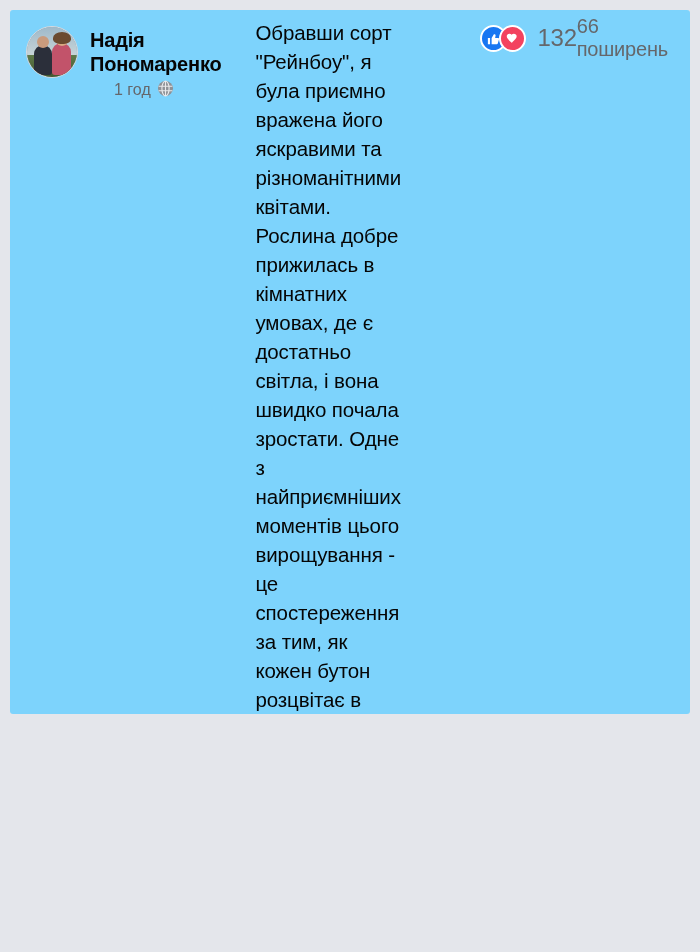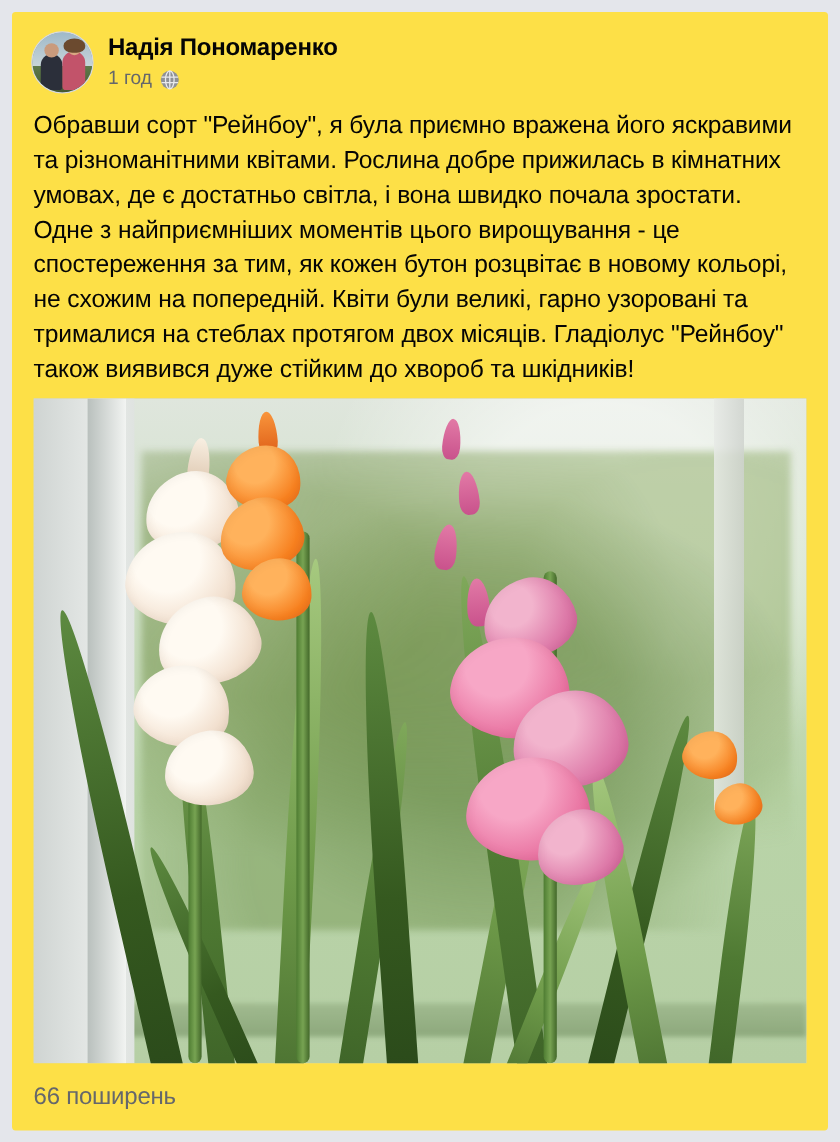--- a/index.html
+++ b/index.html
@@ -10,27 +10,26 @@
     font-family: "Liberation Sans", sans-serif;
   }
   .page {
     width: 700px; height: 952px;
     position: relative;
     background: #e4e6eb;
     padding: 10px;
   }
   .card {
     width: 680px;
-    height: 932px;
-    background: #fde047;
+    height: 704px;
+    background: #7dd3fc;
     border-radius: 3px;
     position: relative;
     overflow: hidden;
     display: flex;
-    flex-direction: column;
   }
   
   .post-header {
     display: flex;
     align-items: flex-start;
     padding: 16px 16px 4px 16px;
   }
   .avatar {
     width: 52px; height: 52px;
     border-radius: 50%;
@@ -84,23 +83,24 @@
   }
   .author {
     font-size: 20px;
     font-weight: bold;
     color: #050505;
     line-height: 24px;
     letter-spacing: -0.2px;
   }
   .meta {
     display: flex;
-    align-items: center;
+    align-items: flex-start;
     gap: 6px;
     margin-top: 4px;
+    margin-left: 24px;
   }
   .meta-time {
     font-size: 16px;
     color: #65676b;
     line-height: 20px;
   }
   .globe-icon {
     width: 17px; height: 17px;
     display: inline-block;
     position: relative;
@@ -325,19 +325,34 @@
         <div class="fl deeppink" style="left:62%; top:44%; width:96px; height:80px; transform:rotate(-7deg);"></div>
         <div class="fl pink" style="left:56%; top:54%; width:104px; height:86px; transform:rotate(4deg);"></div>
         <div class="fl deeppink" style="left:65%; top:62%; width:72px; height:62px; transform:rotate(-12deg);"></div>
 
         <div class="fl orange" style="left:84%; top:50%; width:46px; height:40px; transform:rotate(12deg);"></div>
         <div class="fl orange" style="left:88%; top:58%; width:40px; height:34px; transform:rotate(-9deg);"></div>
       </div>
     </div>
 
     <div class="footer">
+      <div class="reactions">
+        <div class="react-icons">
+          <span class="react like">
+            <svg width="15" height="15" viewBox="0 0 24 24" fill="#ffffff" aria-hidden="true">
+              <path d="M9 21h8.2c.9 0 1.6-.6 1.8-1.4l1.9-6.4c.3-1.1-.5-2.2-1.7-2.2h-4.6l.7-3.4c.2-1-.3-2-1.2-2.4-.7-.3-1.6-.1-2 .6L9 11.3V21zM3 11h3.5v10H3z"></path>
+            </svg>
+          </span>
+          <span class="react love">
+            <svg width="14" height="14" viewBox="0 0 24 24" fill="#ffffff" aria-hidden="true">
+              <path d="M12 20.5l-1.4-1.3C6 15.1 3 12.4 3 9.1 3 6.5 5 4.5 7.6 4.5c1.5 0 2.9.7 3.8 1.8.9-1.1 2.3-1.8 3.8-1.8C17.8 4.5 20 6.5 20 9.1c0 3.3-3 6-7.6 10.1L12 20.5z"></path>
+            </svg>
+          </span>
+        </div>
+        <span class="react-count">132</span>
+      </div>
       <div class="counts">
         <span>66 поширень</span>
       </div>
     </div>
 
   </div>
 </div>
 
 </body></html>

